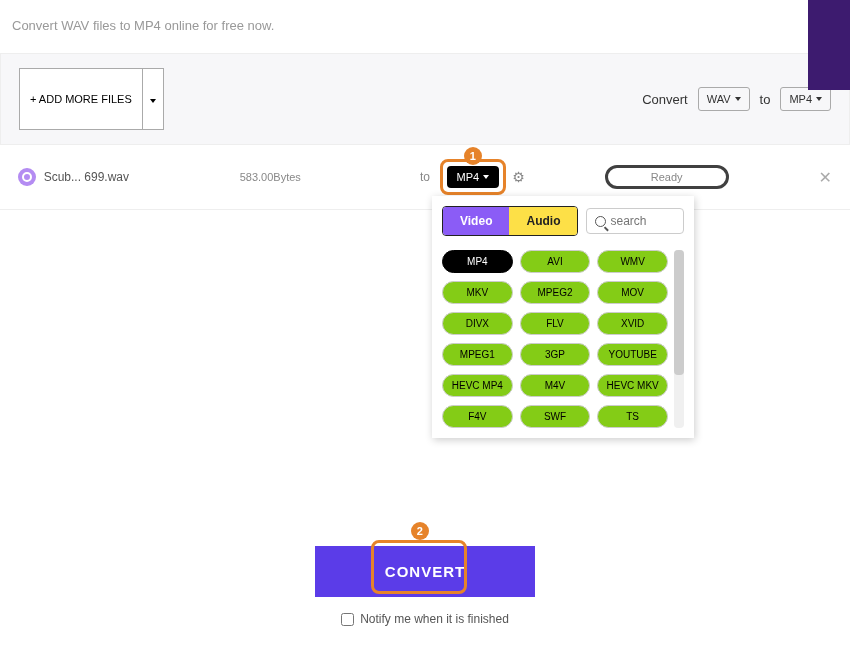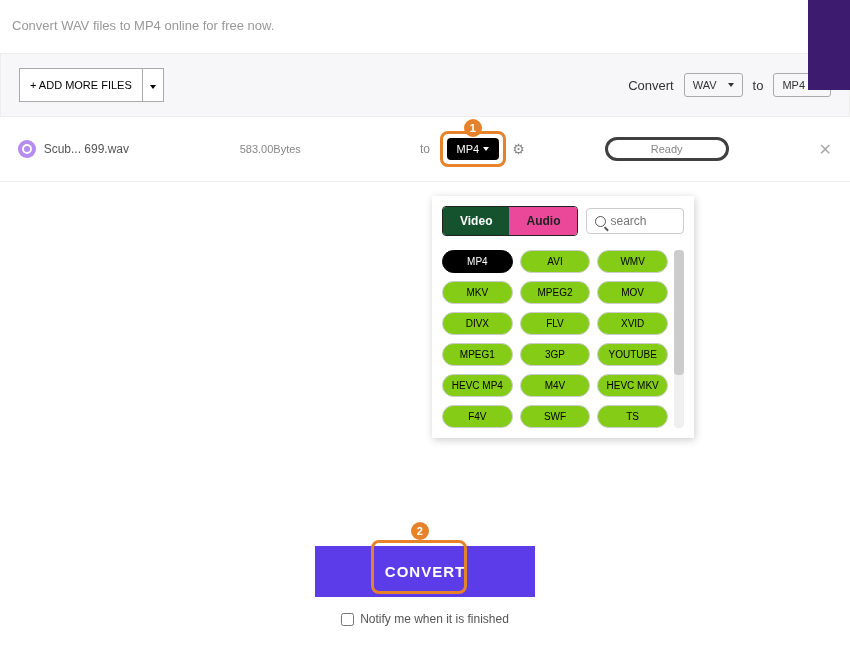--- a/index.html
+++ b/index.html
@@ -3,42 +3,42 @@
   <meta charset="utf-8">
   <style>
     * { margin: 0; padding: 0; box-sizing: border-box; font-family: Arial, sans-serif; }
     body { background: #fff; width: 850px; height: 648px; position: relative; overflow: hidden; }
     .purple-bar { position: absolute; top: 0; right: 0; width: 42px; height: 90px; background: #3d1b6f; }
     .header { padding: 18px 12px 12px 12px; }
     .title { font-size: 27px; font-weight: bold; color: #1a1449; margin-bottom: 8px; }
     .subtitle { font-size: 13px; color: #999; }
     .toolbar { background: #f7f7f9; border: 1px solid #eee; padding: 14px 18px; display: flex; align-items: center; justify-content: space-between; margin: 8px 0 0 0; }
     .add-files-group { display: flex; }
-    .add-files-btn { border: 1px solid #aaa; background: #fff; font-size: 11px; padding: 10px 10px; cursor: pointer; }
+    .add-files-btn { border: 1px solid #aaa; background: #fff; font-size: 11px; padding: 24px 10px; cursor: pointer; }
     .add-files-caret { border: 1px solid #aaa; border-left: none; background: #fff; padding: 7px 7px; cursor: pointer; font-size: 11px; }
     .convert-to { display: flex; align-items: center; gap: 10px; font-size: 13px; color: #333; }
-    .format-select { border: 1px solid #aaa; border-radius: 3px; padding: 5px 8px; font-size: 11px; cursor: pointer; display: inline-flex; align-items: center; gap: 11px; }
+    .format-select { border: 1px solid #aaa; border-radius: 3px; padding: 5px 8px; font-size: 11px; cursor: pointer; display: inline-flex; align-items: center; gap: 4px; }
     .file-row { display: flex; align-items: center; padding: 14px 18px; border-bottom: 1px solid #eee; font-size: 12px; color: #555; }
     .file-icon { width: 18px; height: 18px; border-radius: 50%; background: #b48cf2; margin-right: 8px; position: relative; }
     .file-icon::after { content: ''; position: absolute; top: 4px; left: 4px; width: 6px; height: 6px; border: 2px solid #fff; border-radius: 50%; }
     .file-name { width: 200px; }
     .file-size { width: 184px; color: #888; font-size: 11px; }
     .file-to { width: 20px; color: #888; }
     .file-format-btn { background: #000; color: #fff; border-radius: 4px; padding: 5px 10px; font-size: 11px; cursor: pointer; display: inline-flex; align-items: center; gap: 4px; border: none; }
     .callout-1 { position: relative; border: 3px solid #e6832a; border-radius: 8px; padding: 4px; margin-right: 6px; }
     .callout-badge { position: absolute; top: -15px; left: 50%; transform: translateX(-50%); width: 18px; height: 18px; background: #e6832a; color: #fff; border-radius: 50%; font-size: 11px; display: flex; align-items: center; justify-content: center; font-weight: bold; }
     .gear-icon { color: #888; font-size: 14px; margin-right: 80px; }
     .status-pill { border: 3px solid #404040; border-radius: 14px; padding: 3px 43px; font-size: 11px; color: #888; margin-right: 90px; }
     .close-x { color: #aaa; font-size: 16px; cursor: pointer; }
     .dropdown-panel { position: absolute; top: 196px; left: 432px; width: 262px; background: #fff; box-shadow: 1px 2px 8px rgba(0,0,0,0.2); padding: 10px; }
     .tabs-row { display: flex; gap: 8px; margin-bottom: 14px; align-items: center; }
     .tab-group { border: 1px solid #222; border-radius: 4px; overflow: hidden; display: flex; }
     .tab { padding: 7px 17px; font-size: 12px; font-weight: bold; cursor: pointer; }
-    .tab.active { background: #14532d; color: #fff; }
-    .tab.inactive { background: #ec4899; color: #222; }
+    .tab.active { background: #8b5cf6; color: #fff; }
+    .tab.inactive { background: #fde047; color: #222; }
     .search-box { border: 1px solid #ccc; border-radius: 4px; padding: 5px 8px; display: flex; align-items: center; gap: 4px; flex: 1; }
     .search-box input { border: none; outline: none; width: 50px; font-size: 12px; }
     .mag-icon { width: 11px; height: 11px; border: 1.5px solid #555; border-radius: 50%; position: relative; }
     .mag-icon::after { content: ''; position: absolute; bottom: -4px; right: -4px; width: 5px; height: 1.5px; background: #555; transform: rotate(45deg); }
     .formats-container { display: flex; }
     .formats-grid { display: grid; grid-template-columns: repeat(3, 1fr); gap: 8px 7px; flex: 1; }
     .format-pill { border: 1px solid #ccc; border-radius: 14px; padding: 5px 0; font-size: 10px; text-align: center; cursor: pointer; background: #84cc16; }
     .format-pill.active { background: #000; color: #fff; border-color: #000; }
     .scrollbar-fake { width: 10px; background: #f0f0f0; margin-left: 6px; border-radius: 4px; position: relative; }
     .scrollbar-thumb { position: absolute; top: 0; left: 0; width: 100%; height: 70%; background: #ccc; border-radius: 4px; }

